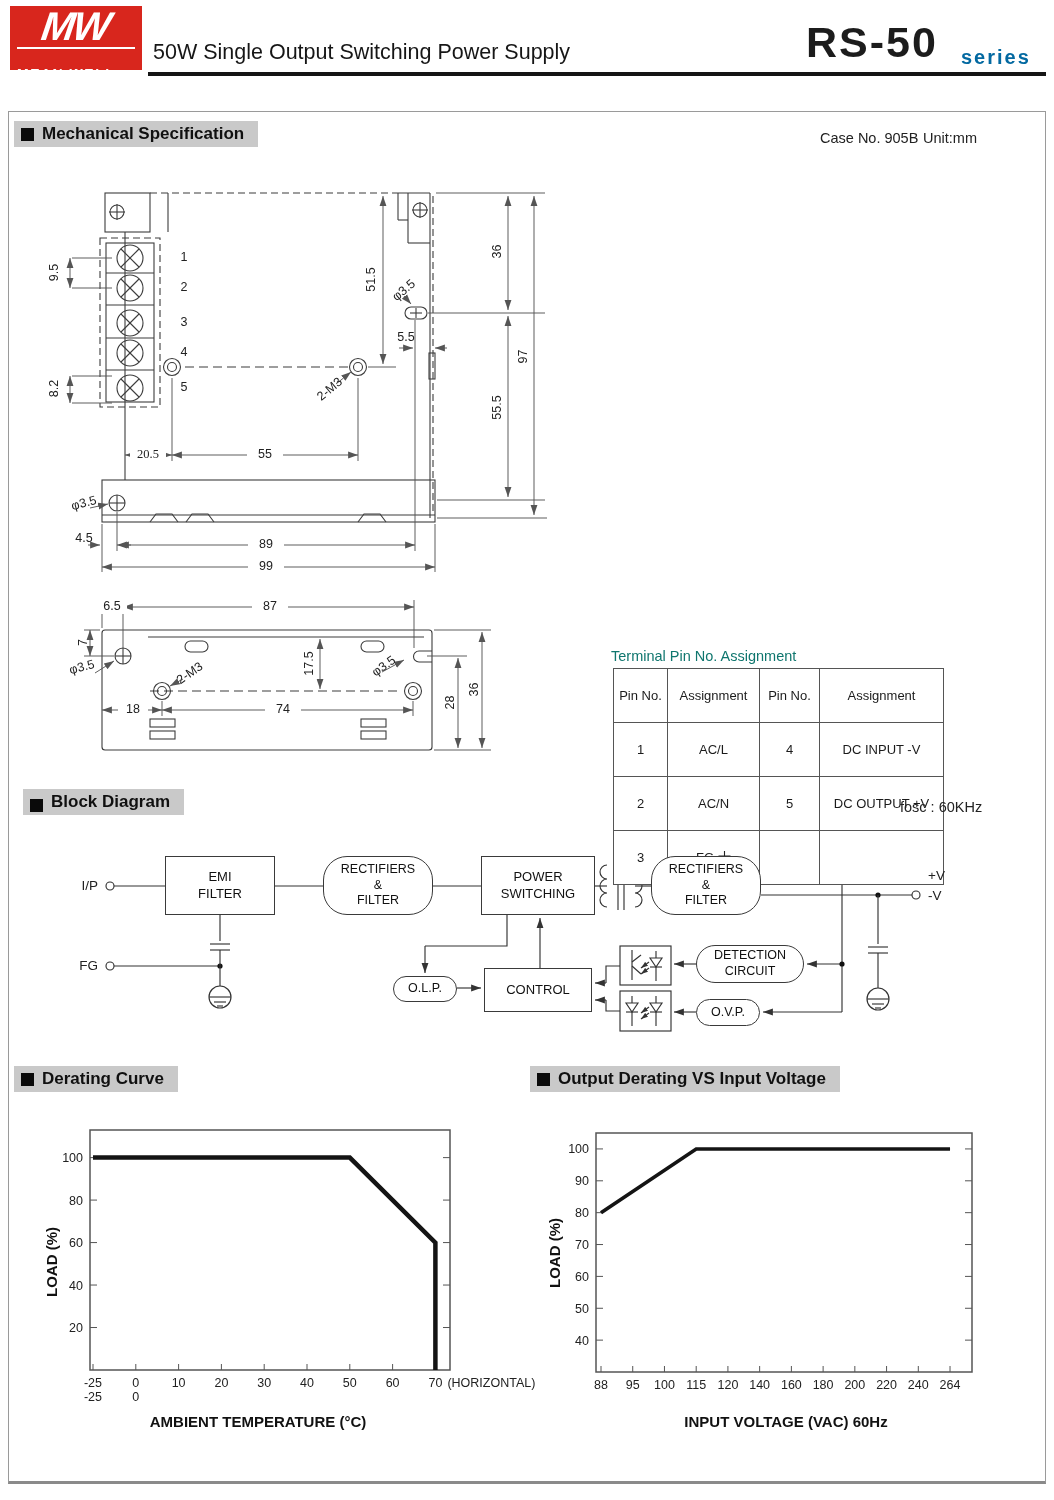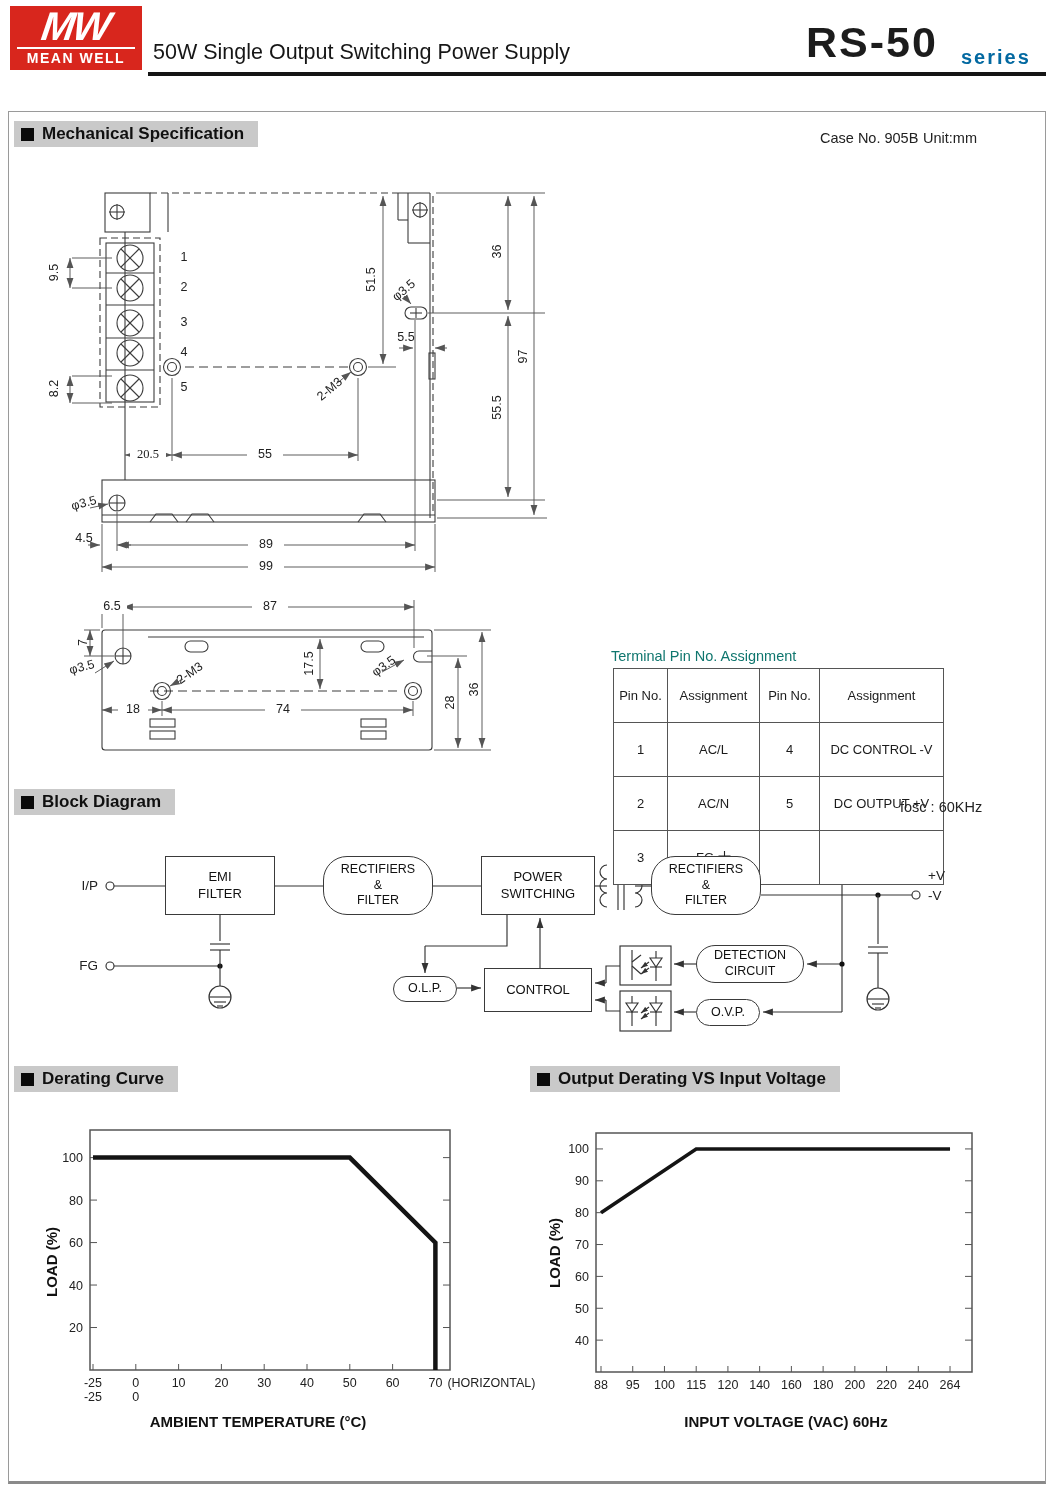--- a/index.html
+++ b/index.html
@@ -5,21 +5,21 @@
   html,body{margin:0;padding:0;background:#fff;}
   .page{position:relative;width:1054px;height:1500px;background:#fff;
         font-family:"Liberation Sans","DejaVu Sans",sans-serif;color:#1a1a1a;overflow:hidden;}
   .abs{position:absolute;}
   
   .logo{position:absolute;left:10px;top:6px;width:132px;height:64px;background:#d8261d;
         display:flex;flex-direction:column;align-items:center;justify-content:flex-start;}
   .logo .mw{font-style:italic;font-weight:bold;font-size:40px;line-height:40px;color:#fff;
         letter-spacing:-2px;margin-top:0px;transform:skewX(-8deg);}
   .logo .mwname{font-weight:bold;font-size:14px;color:#fff;letter-spacing:1.5px;
-        border-top:2px solid #fff;width:118px;text-align:center;padding-top:1px;margin-top:1px;}
+        border-top:2px solid #fff;width:118px;text-align:left;padding-top:17px;margin-top:1px;}
   .doc-title{position:absolute;left:153px;top:40px;font-size:21.5px;color:#161616;}
   .series-big{position:absolute;left:806px;top:18px;font-size:43px;font-weight:bold;letter-spacing:2px;color:#1c1c1c;}
   .series-small{position:absolute;left:961px;top:46px;font-size:20px;font-weight:bold;letter-spacing:2px;color:#0369a1;}
   .hrule{position:absolute;left:148px;top:72px;width:898px;height:4px;background:#151515;}
   .content-border{position:absolute;left:8px;top:111px;width:1036px;height:1369px;
         border:1px solid #9a9a9a;border-bottom:3px solid #8a8a8a;}
   
   .sect{position:absolute;display:flex;align-items:center;gap:8px;background:#c9c9c9;
         padding:3px 14px 3px 7px;font-size:17px;font-weight:bold;color:#101010;white-space:nowrap;}
   .sq{width:13px;height:13px;background:#0a0a0a;flex:0 0 auto;}
@@ -451,42 +451,42 @@
         <tr>
       <td>Pin No.</td>
       <td>Assignment</td>
       <td>Pin No.</td>
       <td>Assignment</td>
     </tr>
     <tr>
       <td>1</td>
       <td>AC/L</td>
       <td>4</td>
-      <td>DC CONTROL -V</td>
+      <td>DC INPUT -V</td>
     </tr>
     <tr>
       <td>2</td>
       <td>AC/N</td>
       <td>5</td>
       <td>DC OUTPUT +V</td>
     </tr>
     <tr>
       <td>3</td>
       <td>
         <span>FG</span><svg class="gnd-icon" width="13" height="12" viewBox="0 0 13 12">
               <path d="M6.5,0 V5 M0.5,5 H12.5 M3,8 H10 M5,11 H8" stroke="#222" stroke-width="1.1" fill="none"></path>
             </svg>
       </td>
       <td></td>
       <td></td>
     </tr>
   </tbody>
     </table>
 
-  <div class="sect" style="left:14px;top:789px;">
+  <div class="sect" style="left:23px;top:789px;align-items:flex-end;">
     <span class="sq"></span>
     <span>Block Diagram</span>
   </div>
   <span class="note" style="left:900px;top:799px;">fosc : 60KHz</span>
 
   <span class="dim" style="left:68px;top:878px;width:30px;text-align:right;font-size:13.5px;">I/P</span>
   <span class="dim" style="left:68px;top:958px;width:30px;text-align:right;font-size:13.5px;">FG</span>
   <span class="dim" style="left:928px;top:868px;width:30px;text-align:left;font-size:13.5px;">+V</span>
   <span class="dim" style="left:928px;top:888px;width:30px;text-align:left;font-size:13.5px;">-V</span>
 

